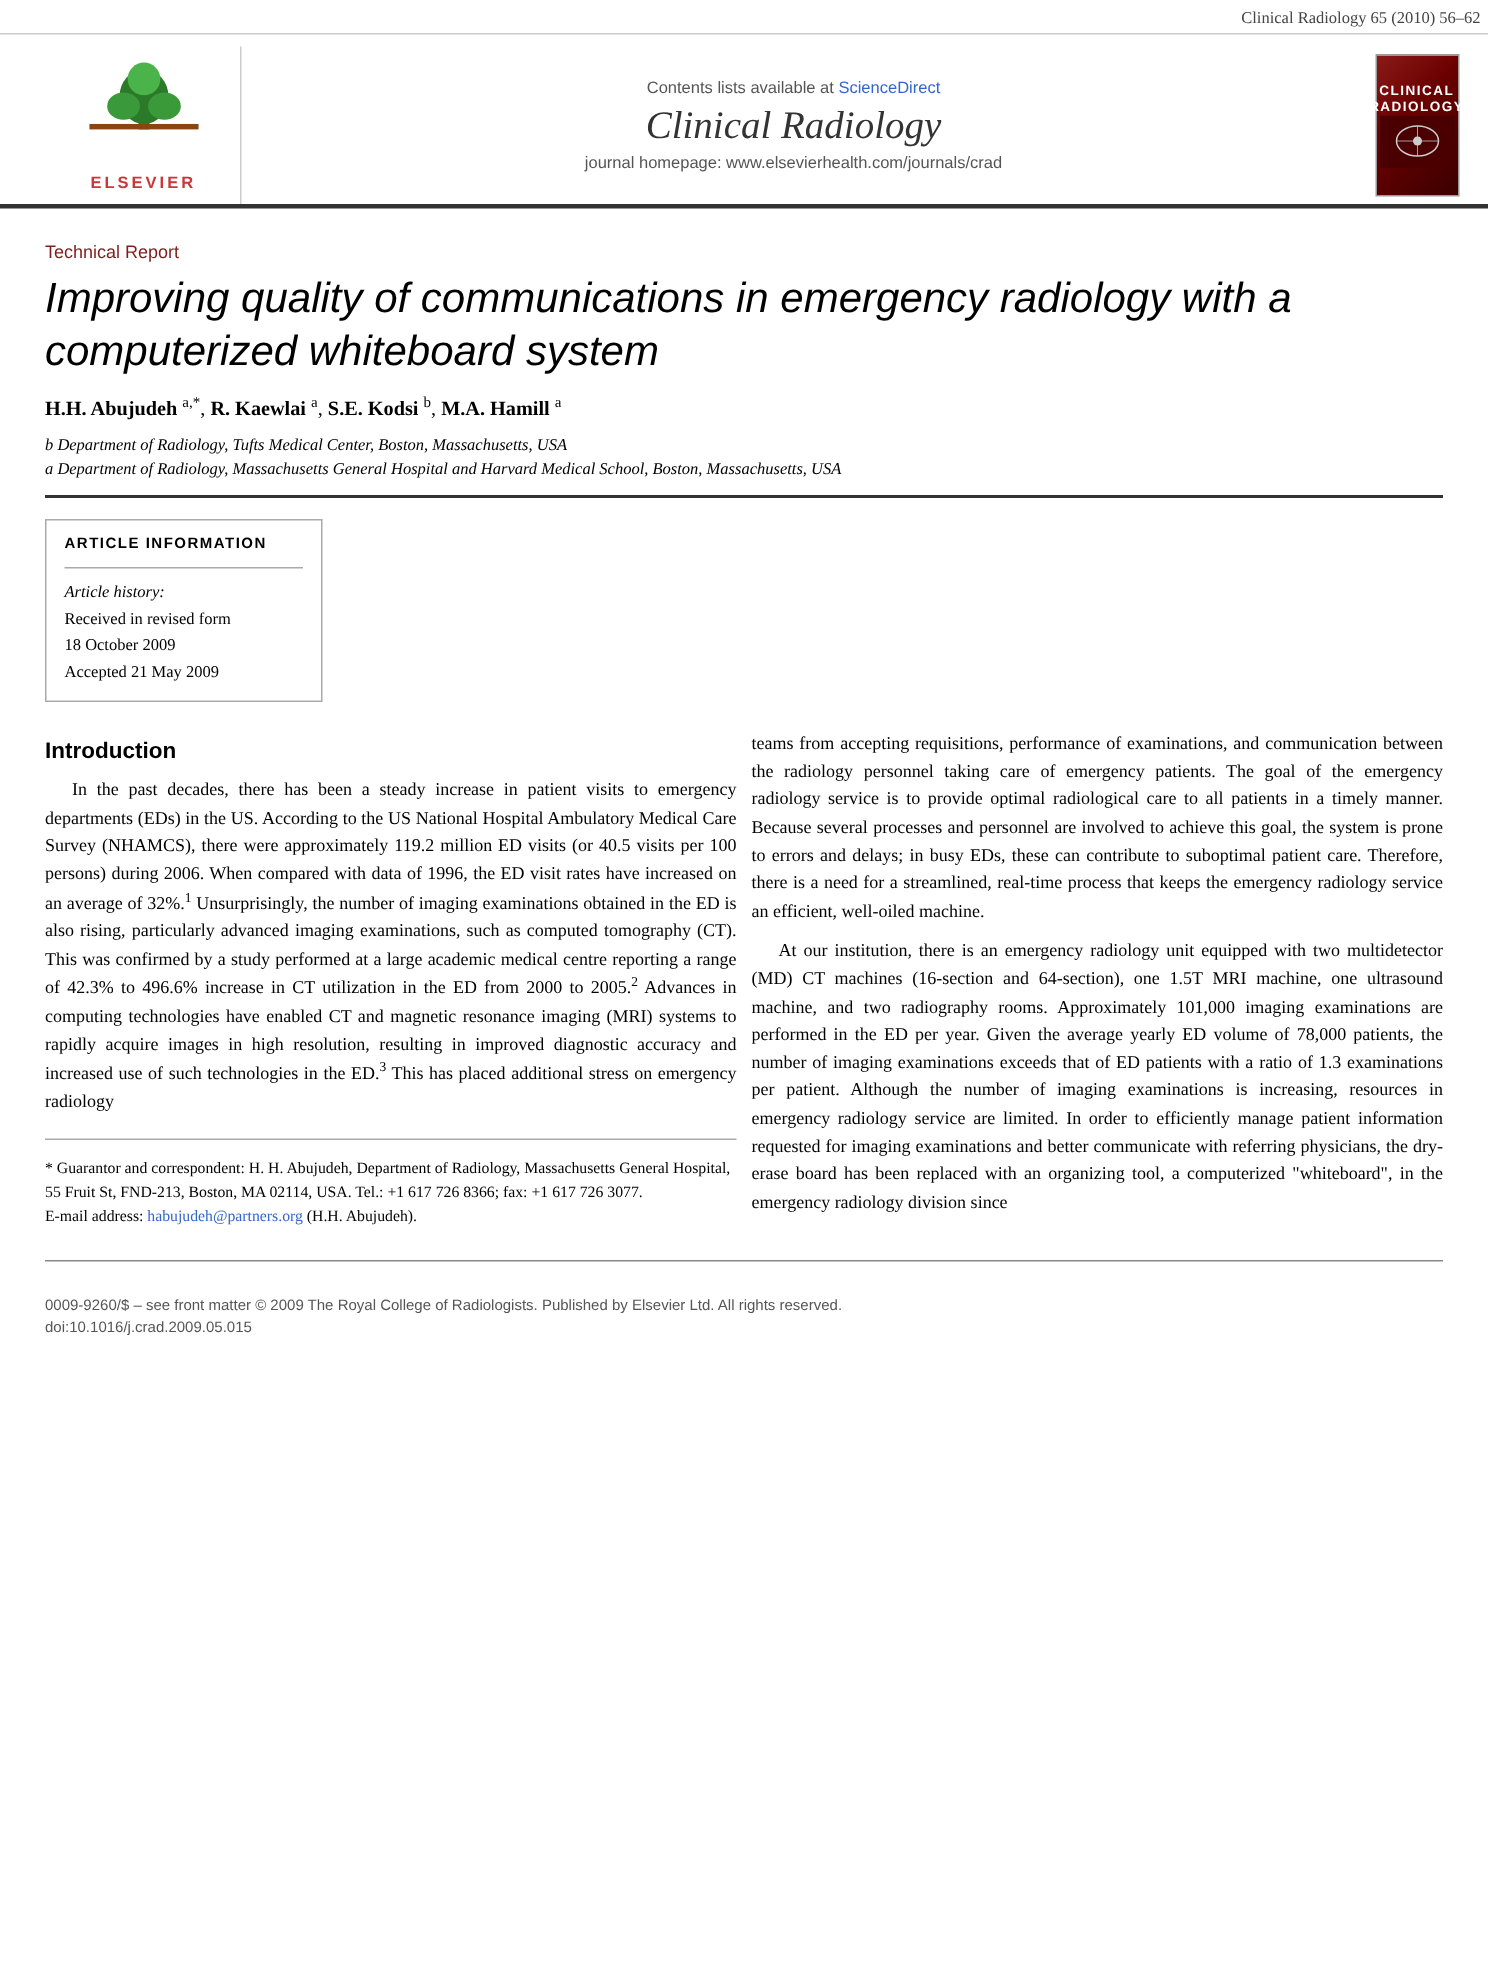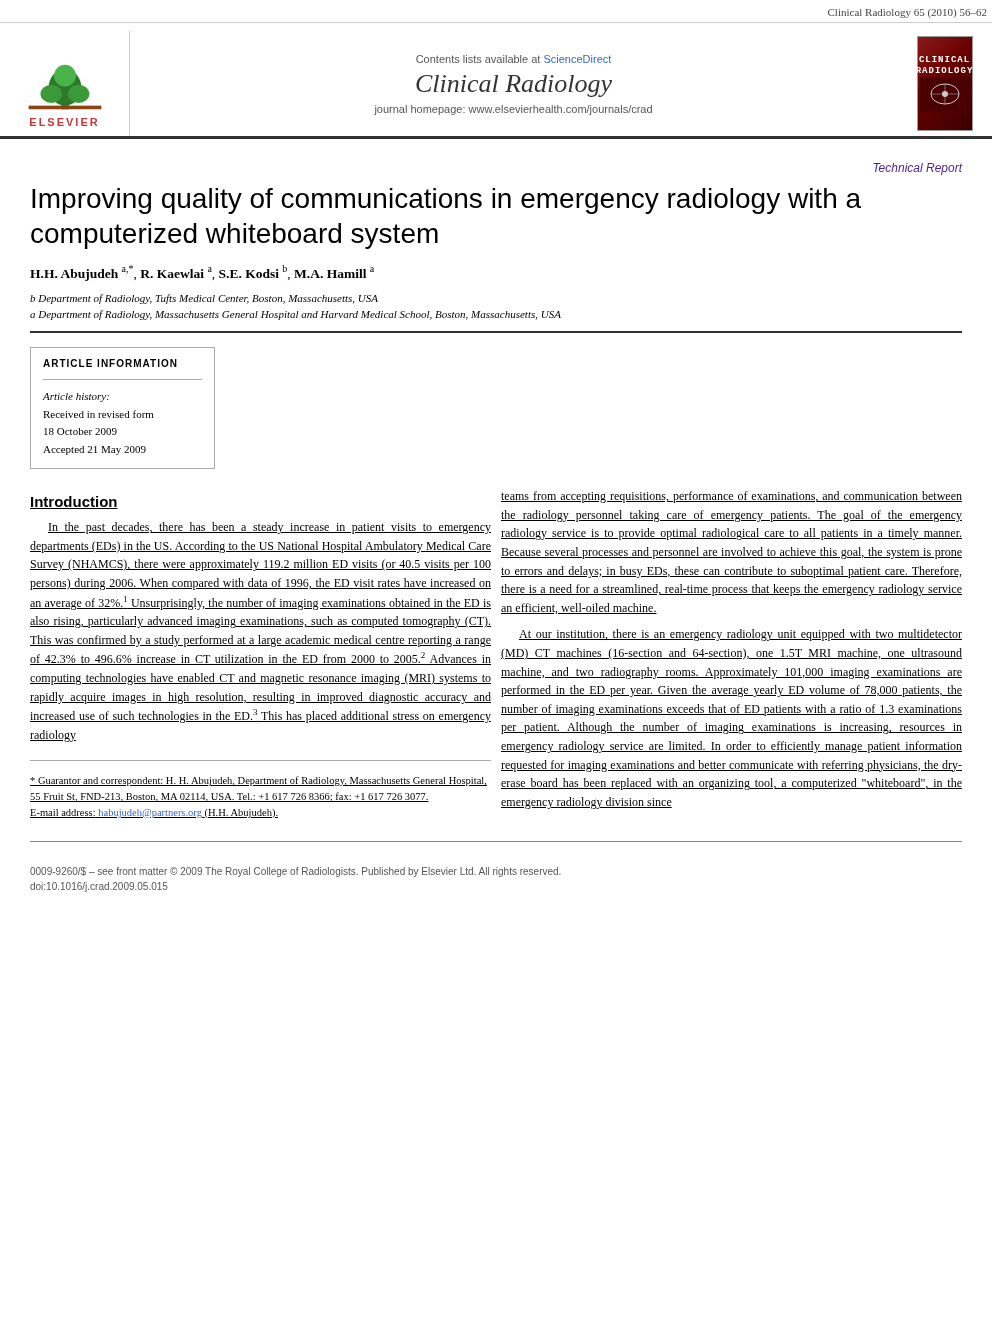--- a/index.html
+++ b/index.html
@@ -34,23 +34,24 @@
       border-bottom: 3px solid #333;
       padding: 8px 0 0 0;
     }
 
     .elsevier-logo {
       width: 130px;
       min-height: 80px;
       display: flex;
       flex-direction: column;
       align-items: center;
-      justify-content: flex-end;
+      justify-content: space-between;
       border-right: 1px solid #ccc;
       padding: 8px;
+      margin-left: 31px;
     }
 
     .elsevier-tree {
       width: 80px;
       height: 50px;
     }
 
     .elsevier-label {
       font-size: 11px;
       font-weight: bold;
@@ -106,21 +107,21 @@
 
     .cover-box {
       width: 56px;
       height: 95px;
       background: linear-gradient(135deg, #8b1a1a 0%, #6b0000 40%, #3a0000 100%);
       display: flex;
       flex-direction: column;
       align-items: center;
       justify-content: center;
       color: #fff;
-      font-family: Liberation Mono, monospace;
+      font-family: Liberation Sans, sans-serif;
       font-size: 8px;
       font-weight: bold;
       text-align: center;
       padding: 4px;
       border: 1px solid #999;
     }
 
     .cover-box .cover-title {
       font-size: 9px;
       line-height: 1.2;
@@ -128,35 +129,34 @@
       color: #fff;
     }
 
     
     .content {
       padding: 10px 30px 20px 30px;
     }
 
     .technical-report-label {
       font-size: 12px;
-      font-style: italic;
-      color: #4c1d95;
+      color: #7f1d1d;
       margin-bottom: 6px;
       margin-top: 12px;
       font-family: Arial, sans-serif;
-      text-align: right;
     }
 
     .article-main-title {
       font-size: 28px;
       font-weight: normal;
       line-height: 1.25;
       color: #000;
       margin-bottom: 12px;
       font-family: Arial, sans-serif;
+      font-style: italic;
     }
 
     .authors-line {
       font-size: 13.5px;
       margin-bottom: 8px;
       color: #000;
     }
 
     .author-name {
       font-weight: bold;
@@ -229,21 +229,20 @@
     }
 
     .main-col {
       flex: 1;
     }
 
     
     .body-two-col {
       display: flex;
       gap: 10px;
-      text-decoration: underline;
     }
 
     .text-col {
       flex: 1;
     }
 
     .section-heading {
       font-size: 15px;
       font-weight: bold;
       font-family: Arial, sans-serif;

